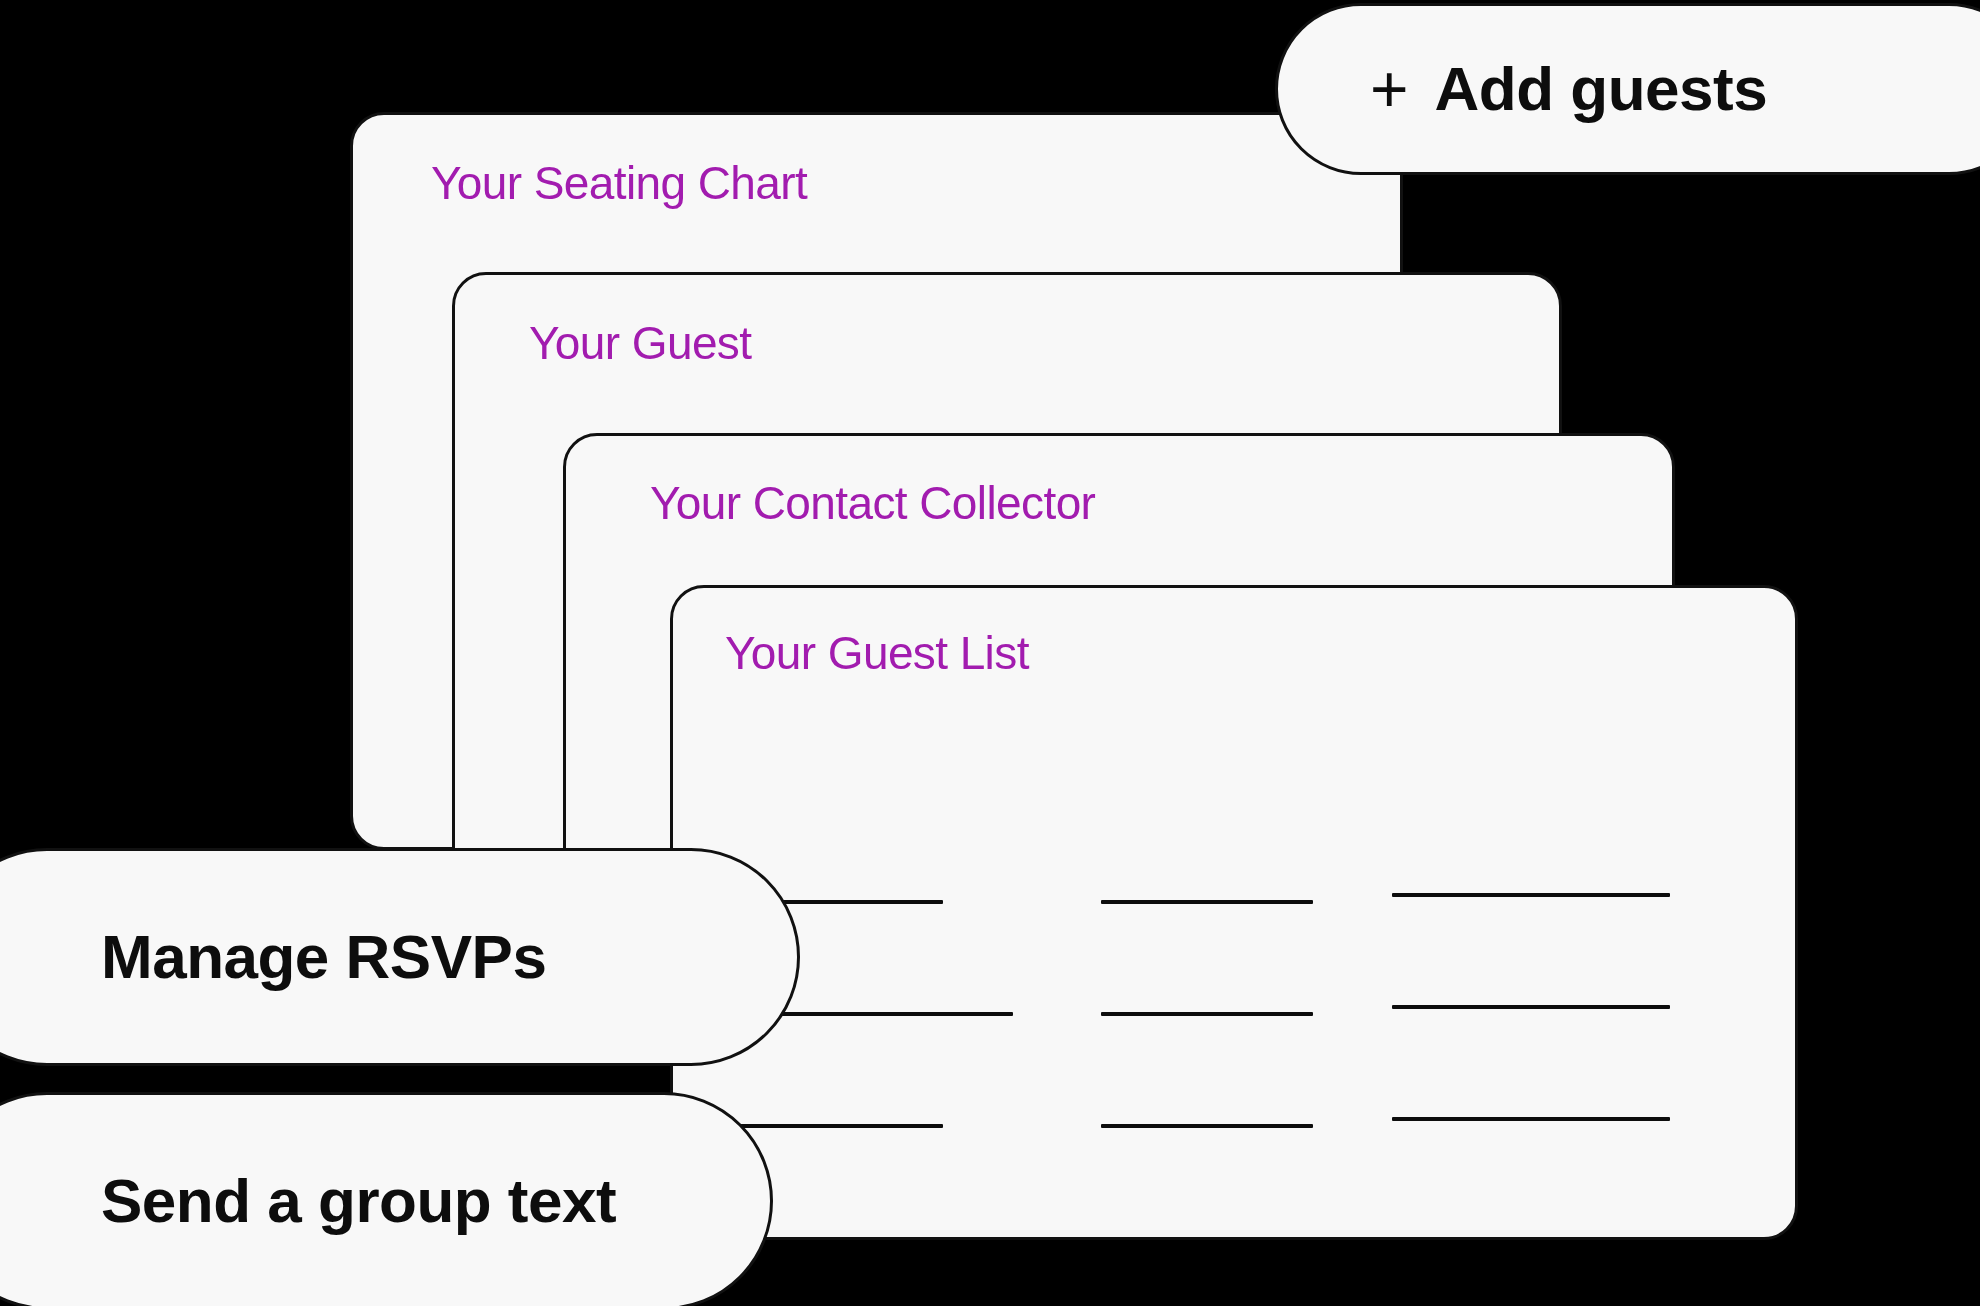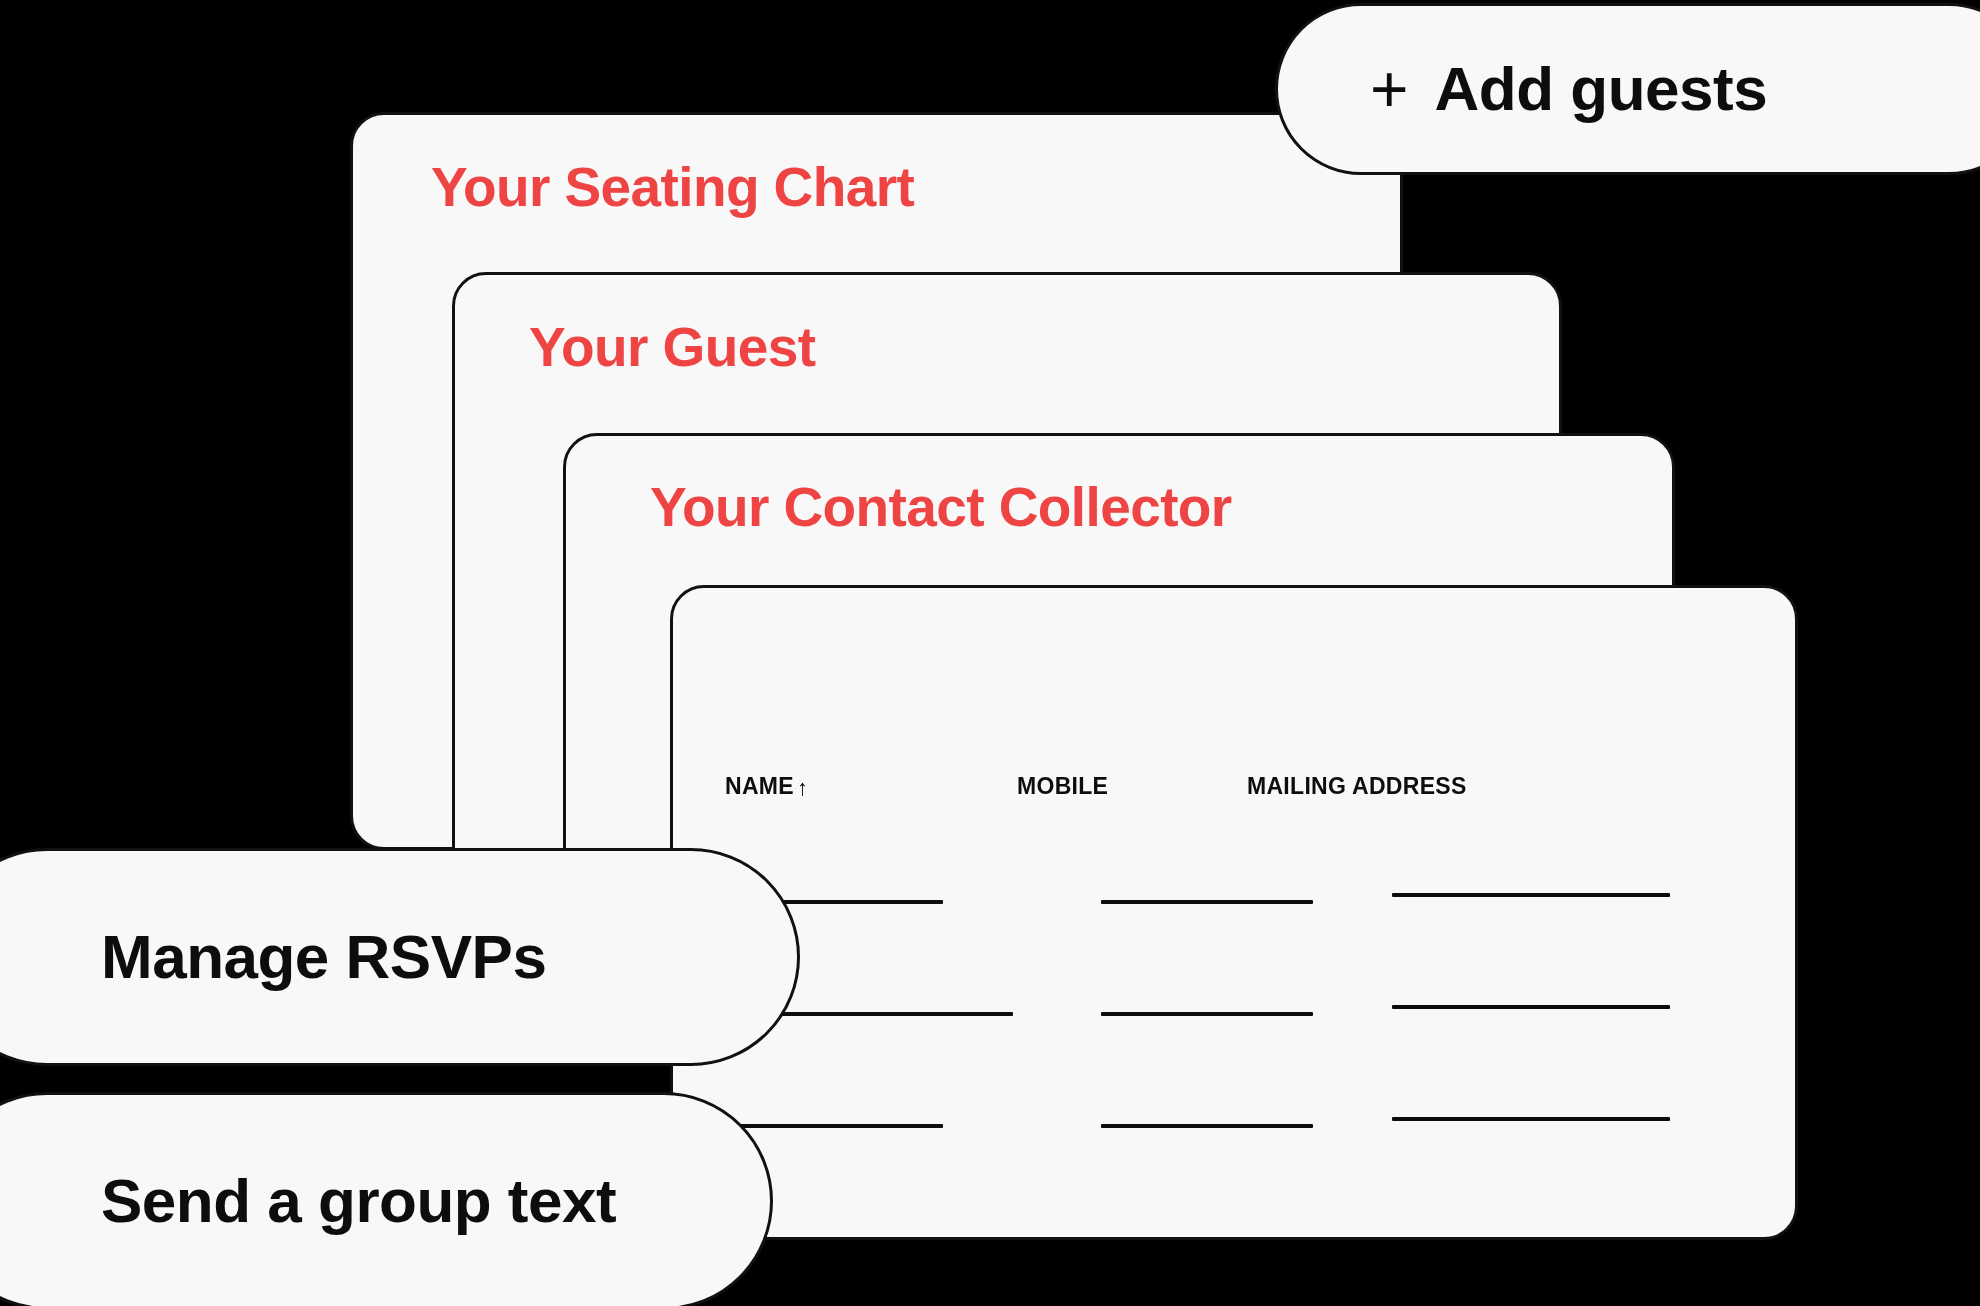--- a/index.html
+++ b/index.html
@@ -21,23 +21,23 @@
   
   .card {
     position: absolute;
     background: #f8f8f8;
     border: 3px solid #111111;
     border-radius: 34px;
     box-sizing: border-box;
   }
   .card-title {
     position: absolute;
-    font-size: 55px;
-    font-weight: 700;
-    color: #ef4444;
+    font-size: 46px;
+    font-weight: 400;
+    color: #a21caf;
     letter-spacing: -0.6px;
     white-space: nowrap;
     line-height: 1;
   }
 
   
   #card-seating  { left: 350px;  top: 112px; width: 1053px; height: 738px; z-index: 1; }
   #card-seating  .card-title { left: 78px; top: 45px; }
 
   
@@ -169,32 +169,22 @@
 
   <div class="card" id="card-events">
     <div class="card-title">Your Guest</div>
   </div>
 
   <div class="card" id="card-contact">
     <div class="card-title">Your Contact Collector</div>
   </div>
 
   <div class="card" id="card-guest">
-
-    <div class="table-headers">
-      <div class="col-head head-name"><span>NAME</span><span class="sort-arrow">↑</span></div>
-
-      <div class="col-head head-mobile">
-        <span>MOBILE</span>
-      </div>
-
-      <div class="col-head head-mail">
-        <span>MAILING ADDRESS</span>
-      </div>
-    </div>
+    <div class="card-title">Your Guest List</div>
+
 
     <div class="rows">
 
       <div class="rule name r1"></div>
       <div class="rule mobile r1"></div>
       <div class="rule mail r1"></div>
 
       <div class="rule name r2"></div>
       <div class="rule mobile r2"></div>
       <div class="rule mail r2"></div>

